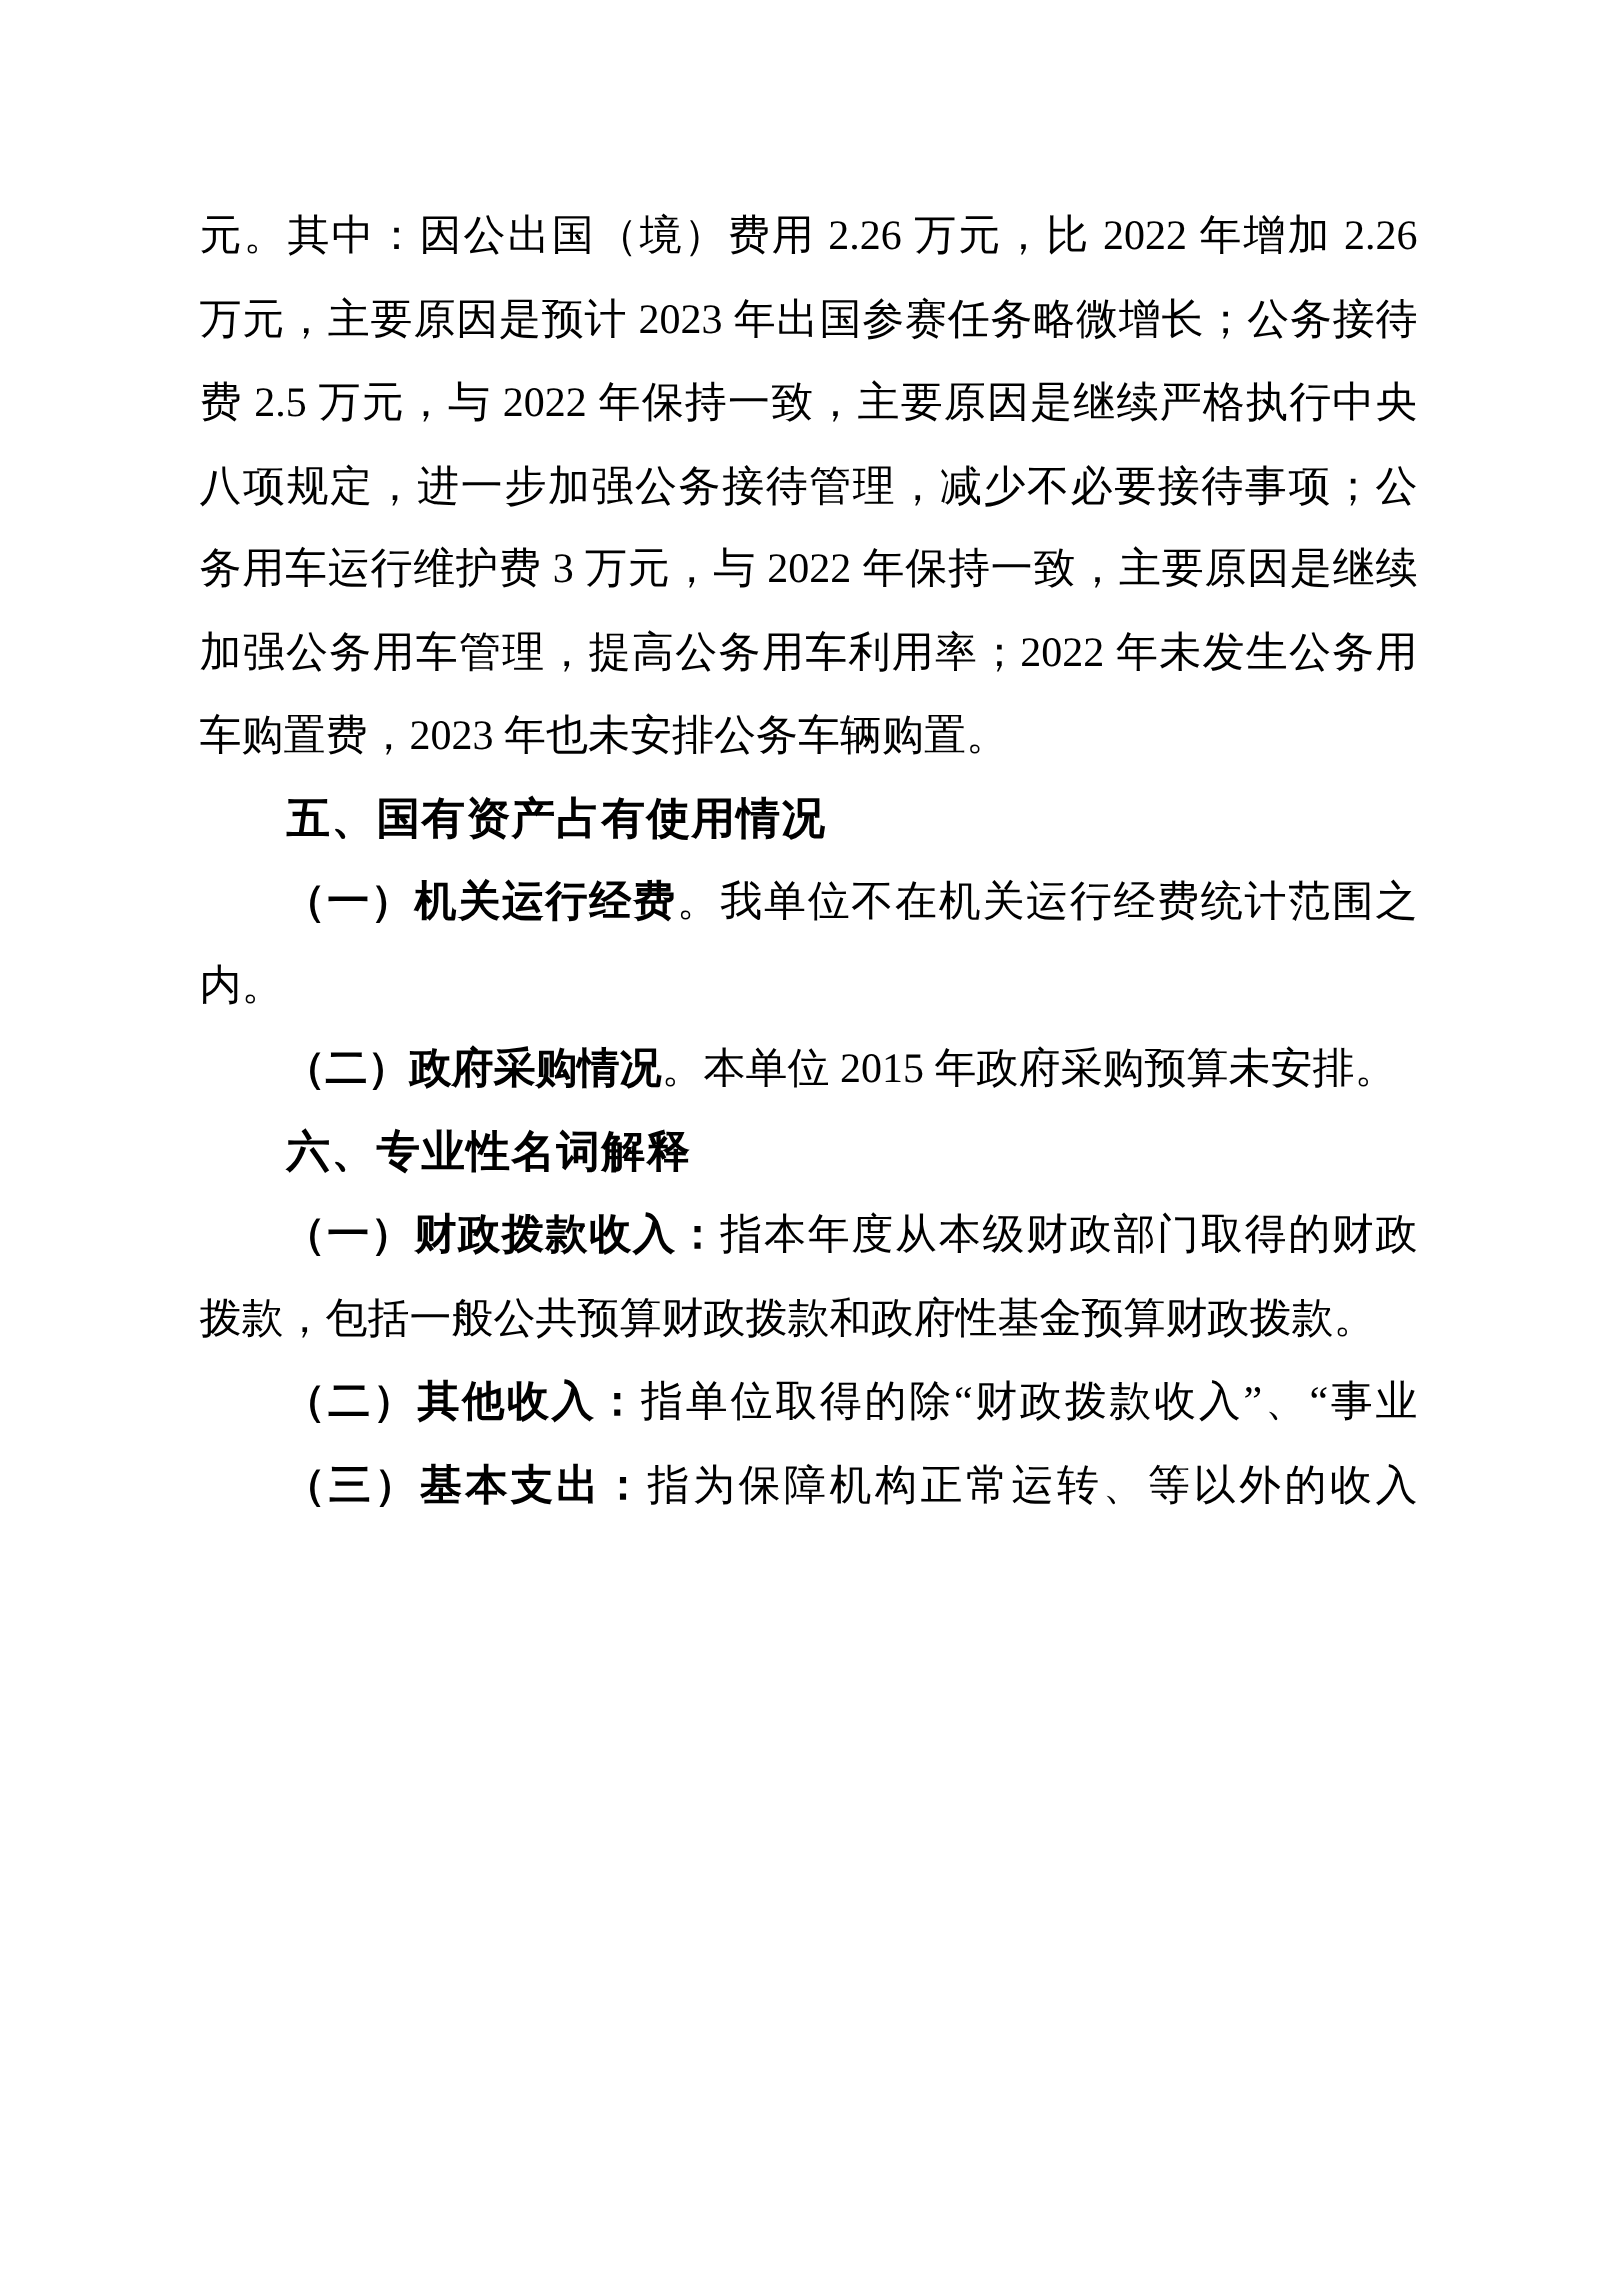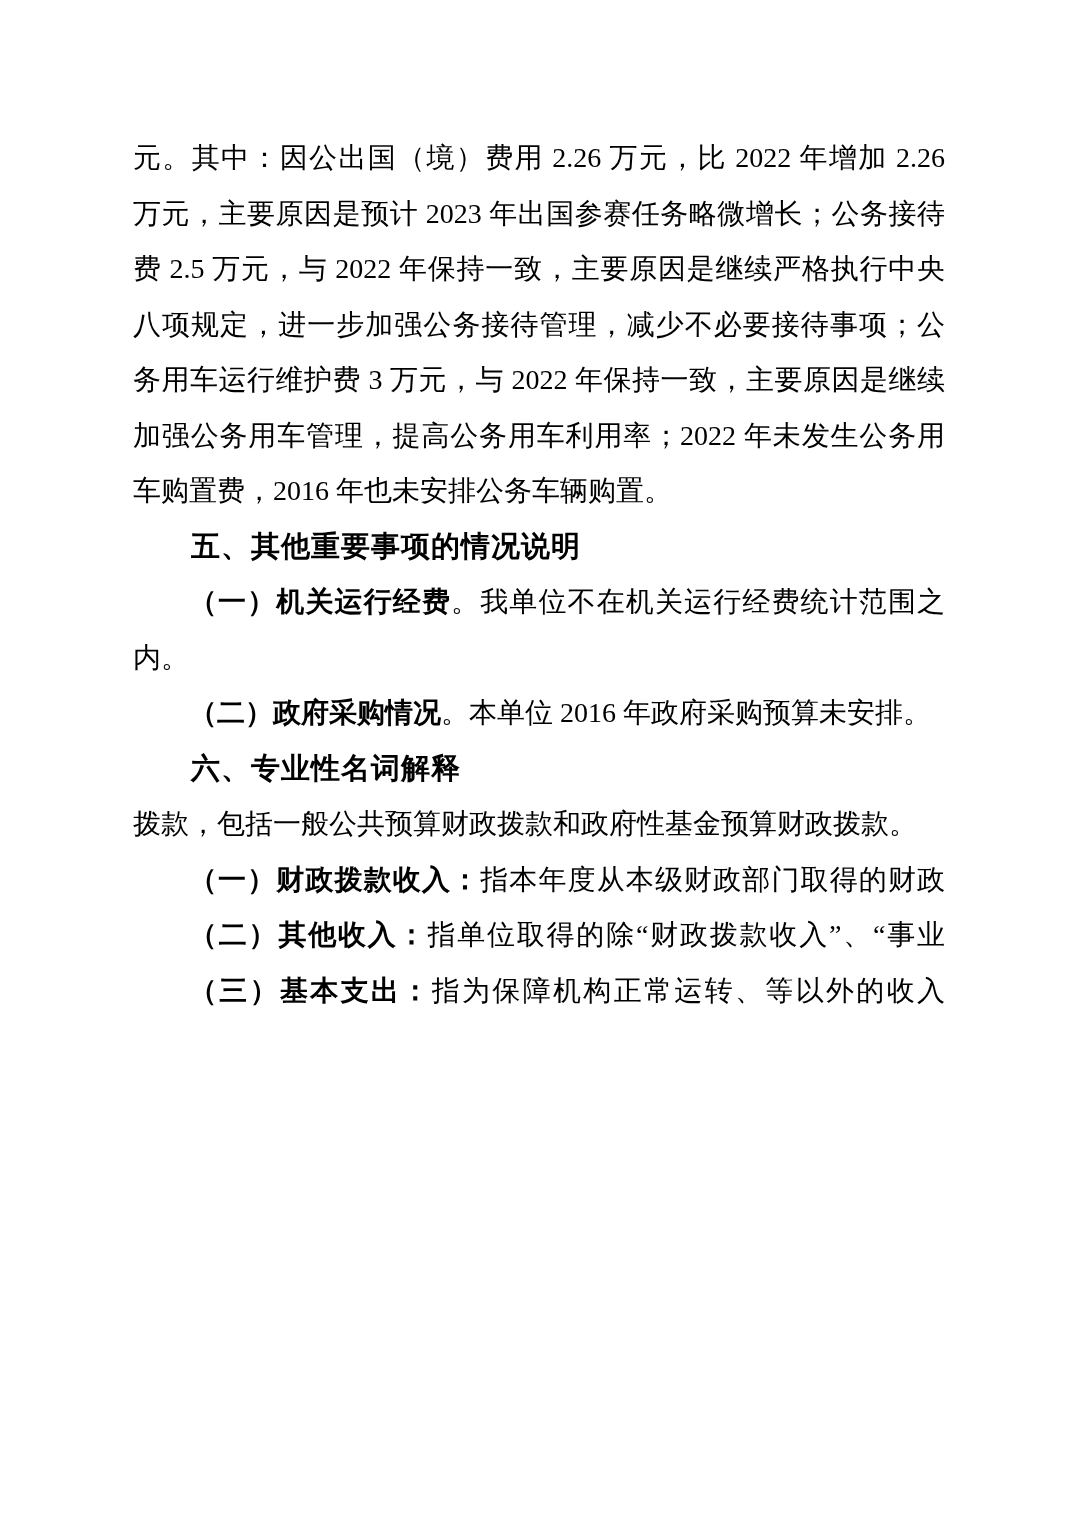--- a/index.html
+++ b/index.html
@@ -52,38 +52,38 @@
 
 <div class="page">
   <div class="doc" id="doc">
       <section>
         <div class="line fill"><span class="seg">元。其中：因公出国（境）费用 2.26 万元，比 2022 年增加 2.26</span></div>
         <div class="line fill"><span class="seg">万元，主要原因是预计 2023 年出国参赛任务略微增长；公务接待</span></div>
         <div class="line fill"><span class="seg">费 2.5 万元，与 2022 年保持一致，主要原因是继续严格执行中央</span></div>
         <div class="line fill"><span class="seg">八项规定，进一步加强公务接待管理，减少不必要接待事项；公</span></div>
         <div class="line fill"><span class="seg">务用车运行维护费 3 万元，与 2022 年保持一致，主要原因是继续</span></div>
         <div class="line fill"><span class="seg">加强公务用车管理，提高公务用车利用率；2022 年未发生公务用</span></div>
-        <div class="line"><span class="seg">车购置费，2016 年也未安排公务车辆购置。</span></div>
+        <div class="line"><span class="seg">车购置费，2023 年也未安排公务车辆购置。</span></div>
       </section>
       <section>
-        <div class="line indent heading"><span class="seg b">五、其他重要事项的情况说明</span></div>
+        <div class="line indent heading"><span class="seg b">五、国有资产占有使用情况</span></div>
       </section>
       <section>
         <div class="line fill indent"><span class="seg b">（一）机关运行经费</span><span class="seg">。我单位不在机关运行经费统计范围之</span></div>
         <div class="line"><span class="seg">内。</span></div>
       </section>
       <section>
-        <div class="line indent"><span class="seg b">（二）政府采购情况</span><span class="seg">。本单位 2016 年政府采购预算未安排。</span></div>
+        <div class="line indent"><span class="seg b">（二）政府采购情况</span><span class="seg">。本单位 2015 年政府采购预算未安排。</span></div>
       </section>
       <section>
         <div class="line indent heading"><span class="seg b">六、专业性名词解释</span></div>
       </section>
       <section>
+        <div class="line fill indent"><span class="seg b">（一）财政拨款收入：</span><span class="seg">指本年度从本级财政部门取得的财政</span></div>
         <div class="line"><span class="seg">拨款，包括一般公共预算财政拨款和政府性基金预算财政拨款。</span></div>
-        <div class="line fill indent"><span class="seg b">（一）财政拨款收入：</span><span class="seg">指本年度从本级财政部门取得的财政</span></div>
       </section>
       <section>
         <div class="line fill indent"><span class="seg b">（二）其他收入：</span><span class="seg">指单位取得的除“财政拨款收入”、“事业</span></div>
       </section>
       <section>
         <div class="line fill indent"><span class="seg b">（三）基本支出：</span><span class="seg">指为保障机构正常运转、等以外的收入</span></div>
       </section>
     </div>
 </div>
 

